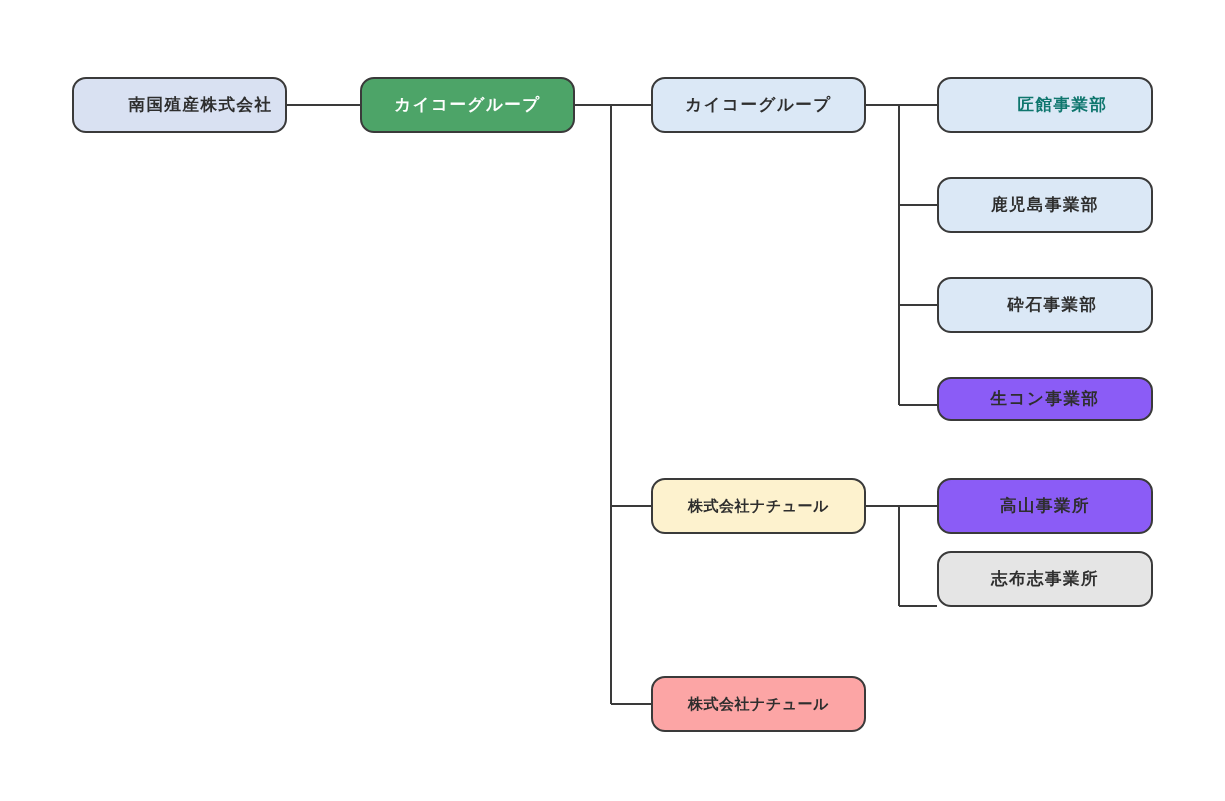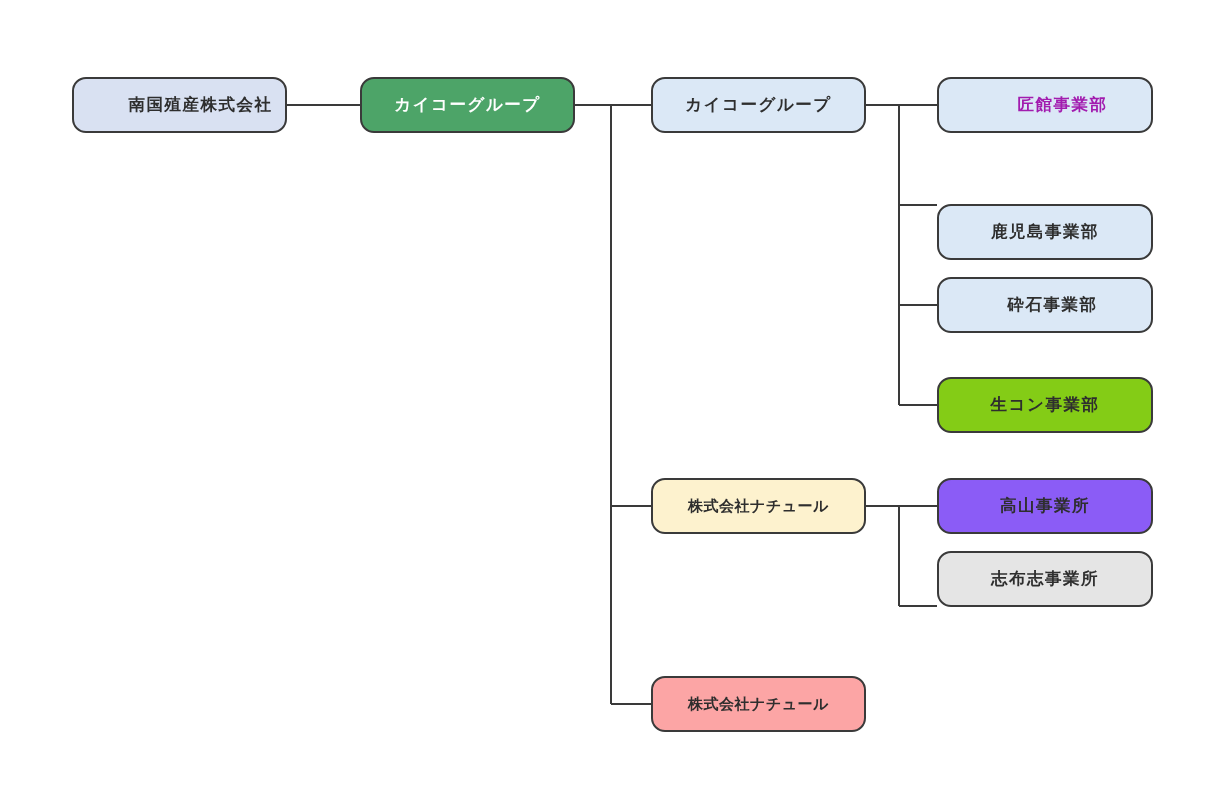--- a/index.html
+++ b/index.html
@@ -63,29 +63,29 @@
       <div class="node" style="left: 72px; top: 77px; width: 215px; height: 56px; background: rgb(217, 225, 242); border-color: rgb(58, 58, 58);">
         <span style="color: rgb(46, 46, 46); margin-left: 42px;">南国殖産株式会社</span>
       </div>
       <div class="node" style="left: 360px; top: 77px; width: 215px; height: 56px; background: rgb(77, 164, 104); border-color: rgb(58, 58, 58);">
         <span style="color: rgb(255, 255, 255);">カイコーグループ</span>
       </div>
       <div class="node" style="left: 651px; top: 77px; width: 215px; height: 56px; background: rgb(219, 232, 246); border-color: rgb(58, 58, 58);">
         <span style="color: rgb(46, 46, 46);">カイコーグループ</span>
       </div>
       <div class="node" style="left: 937px; top: 77px; width: 216px; height: 56px; background: rgb(219, 232, 246); border-color: rgb(58, 58, 58);">
-        <span style="color: #a21caf; padding-left: 35px;">匠館事業部</span>
+        <span style="color: #0f766e; padding-left: 35px;">匠館事業部</span>
       </div>
-      <div class="node" style="left: 937px; top: 177px; width: 216px; height: 56px; background: rgb(219, 232, 246); border-color: rgb(58, 58, 58); margin-top: 27px;">
+      <div class="node" style="left: 937px; top: 177px; width: 216px; height: 56px; background: rgb(219, 232, 246); border-color: rgb(58, 58, 58);">
         <span style="color: rgb(46, 46, 46);">鹿児島事業部</span>
       </div>
       <div class="node" style="left: 937px; top: 277px; width: 216px; height: 56px; background: rgb(219, 232, 246); border-color: rgb(58, 58, 58);">
         <span style="color: rgb(46, 46, 46); margin-left: 15px;">砕石事業部</span>
       </div>
-      <div class="node" style="left: 937px; top: 377px; width: 216px; height: 56px; background: #84cc16; border-color: rgb(58, 58, 58);">
+      <div class="node" style="left: 937px; top: 377px; width: 216px; height: 44px; background: #8b5cf6; border-color: rgb(58, 58, 58);">
         <span style="color: rgb(46, 46, 46);">生コン事業部</span>
       </div>
       <div class="node" style="left: 651px; top: 478px; width: 215px; height: 56px; background: rgb(253, 242, 206); border-color: rgb(58, 58, 58);">
         <span class="small" style="color: rgb(46, 46, 46);">株式会社ナチュール</span>
       </div>
       <div class="node" style="left: 937px; top: 478px; width: 216px; height: 56px; background: #8b5cf6; border-color: rgb(58, 58, 58);">
         <span style="color: rgb(46, 46, 46);">高山事業所</span>
       </div>
       <div class="node" style="left: 937px; top: 551px; width: 216px; height: 56px; background: #e5e5e5; border-color: rgb(58, 58, 58);">
         <span style="color: rgb(46, 46, 46);">志布志事業所</span>

